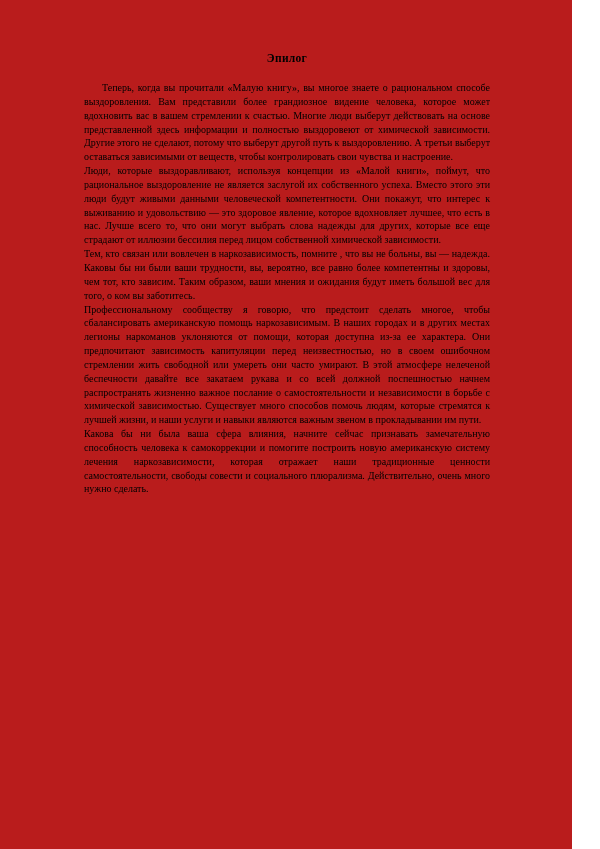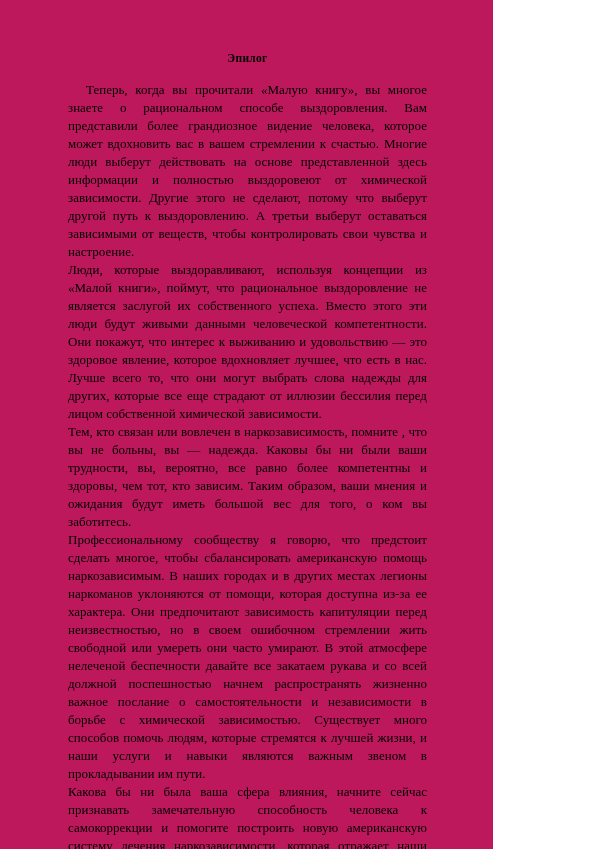--- a/index.html
+++ b/index.html
@@ -8,39 +8,39 @@
     background: #ffffff;
   }
   body {
     width: 600px;
     height: 849px;
     font-family: "Liberation Serif", "DejaVu Serif", serif;
     color: #000000;
     overflow: hidden;
   }
   .page {
-    width: 493px;
+    width: 572px;
     height: 849px;
     box-sizing: border-box;
     padding: 52px 66px 40px 68px;
-    background: #be185d;
+    background: #b91c1c;
   }
   .doc-title {
     text-align: center;
     font-weight: bold;
     font-size: 11.5px;
     letter-spacing: 0.3px;
     margin: 0 0 17px 0;
   }
   .body-text {
-    font-size: 13px;
+    font-size: 10px;
     line-height: 1.385;
     text-align: justify;
     text-justify: inter-word;
-    margin: 0;
+    margin: 16px;
   }
   .para {
     margin: 0;
     text-indent: 0;
   }
   .para.indent {
     text-indent: 18px;
   }
 </style>
 </head>

